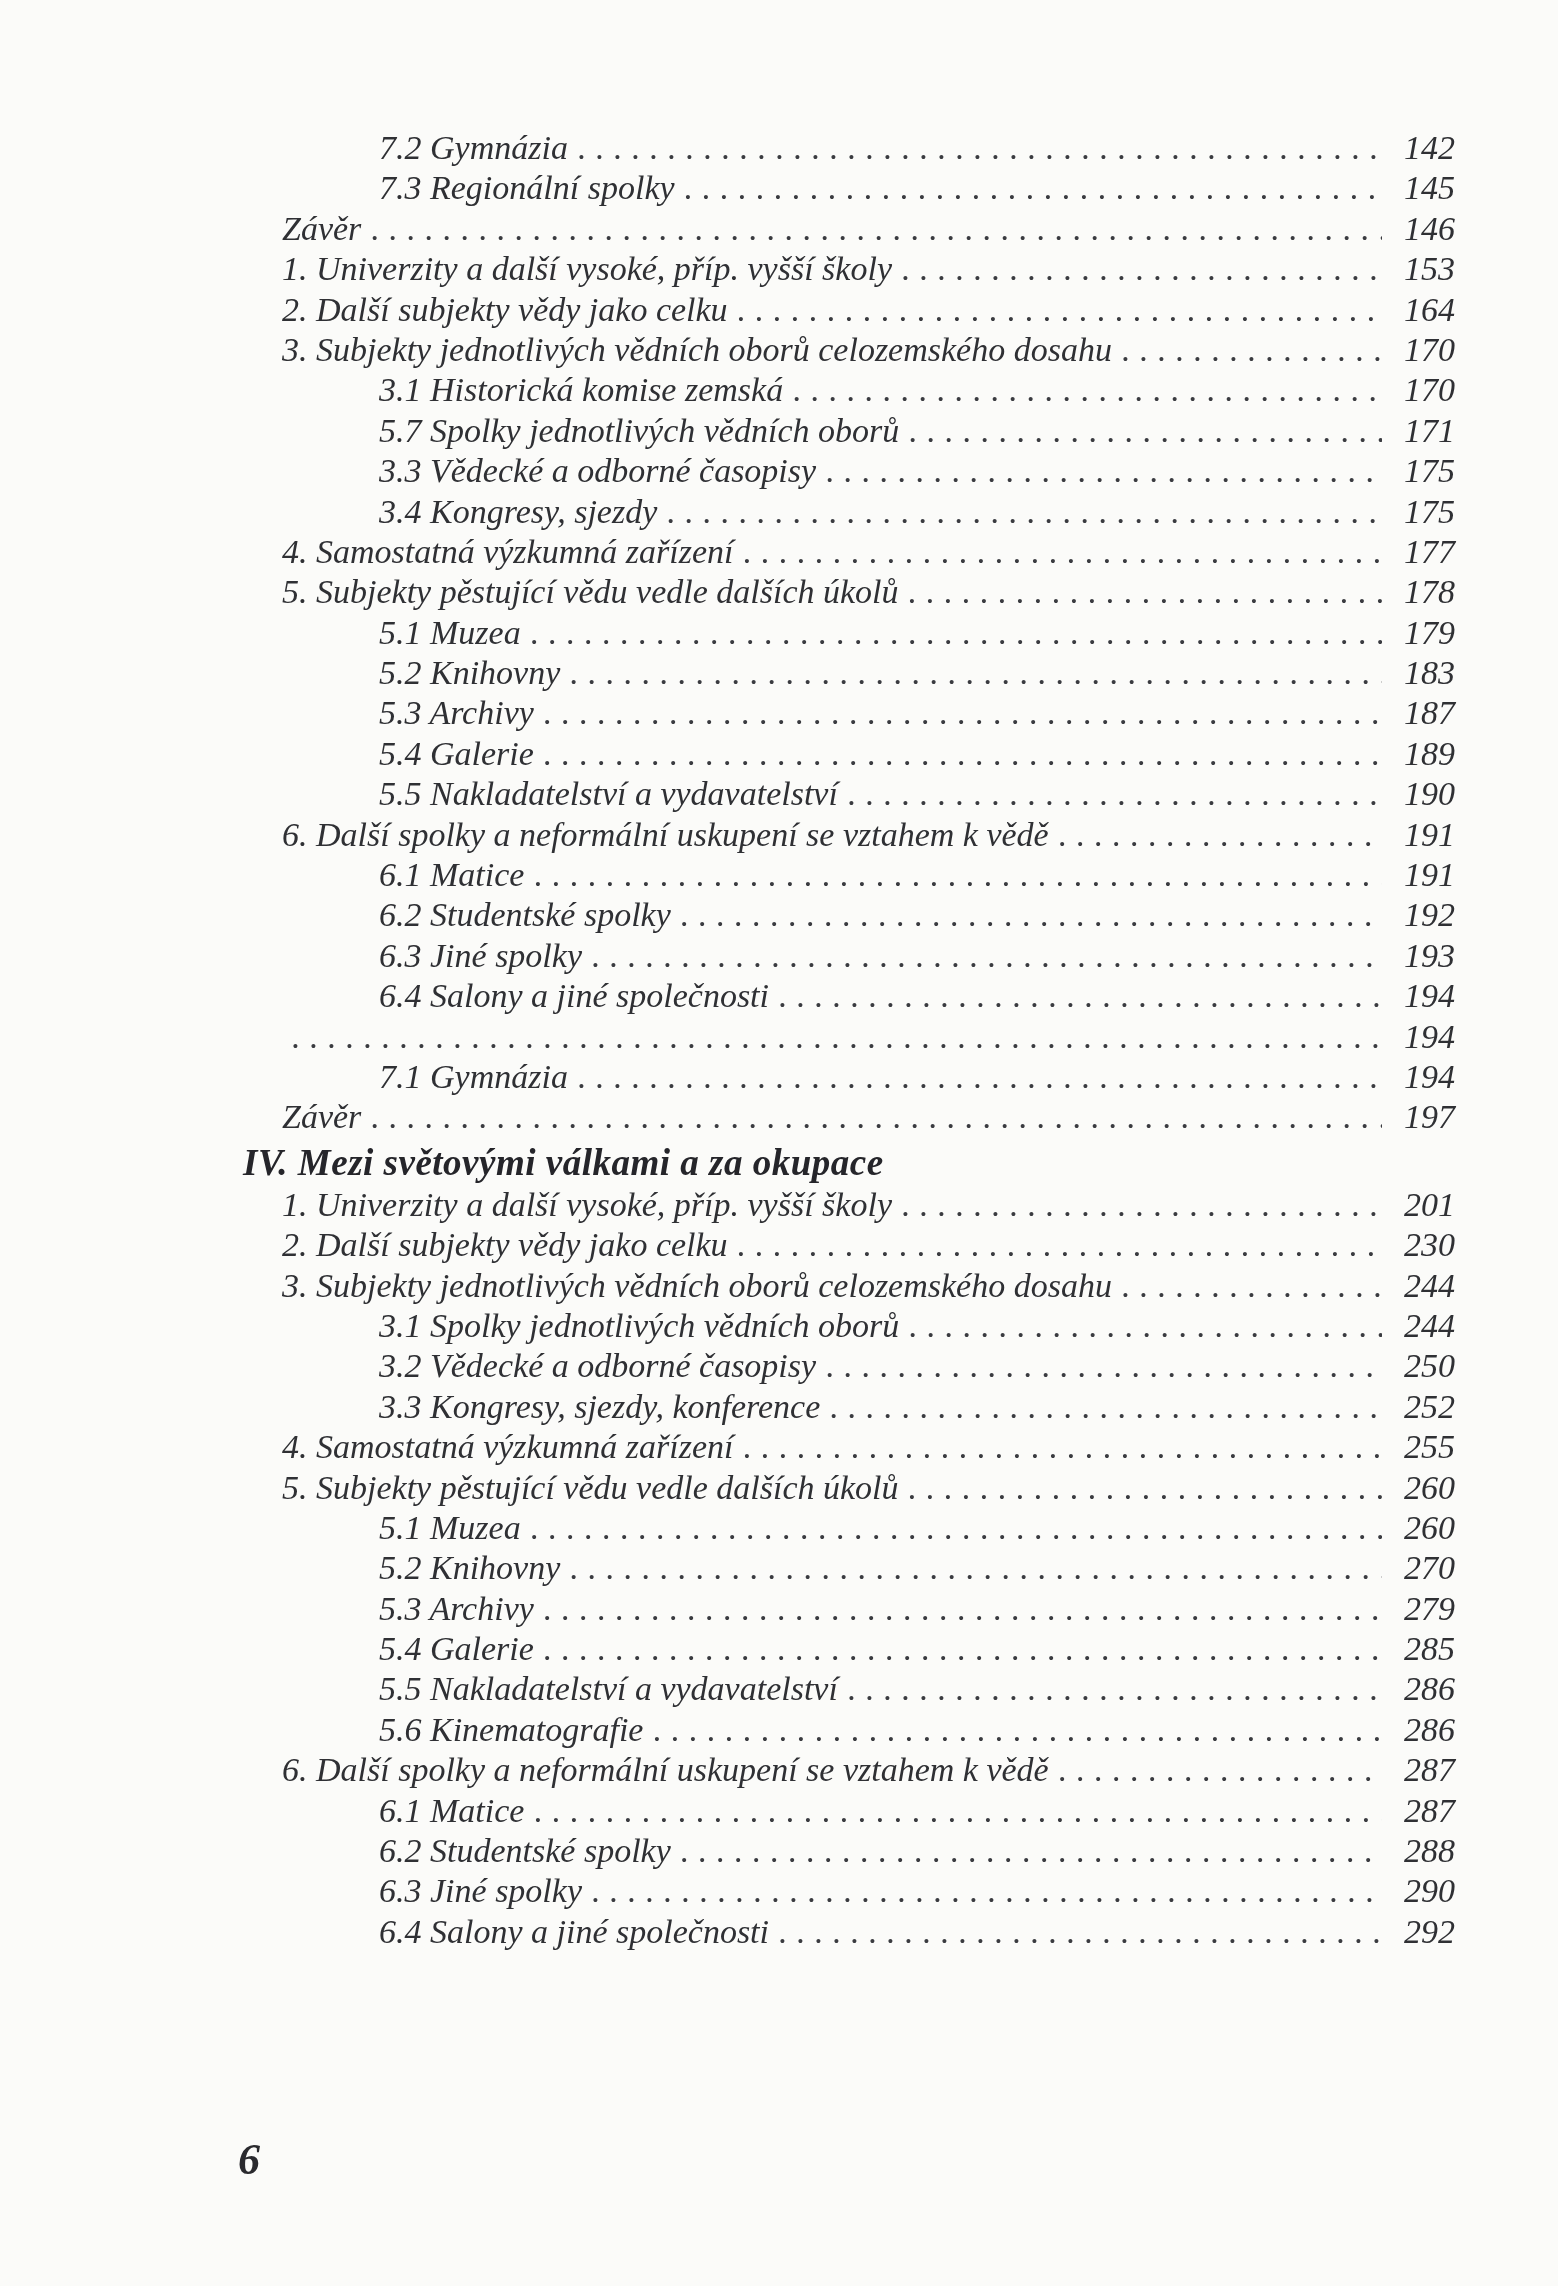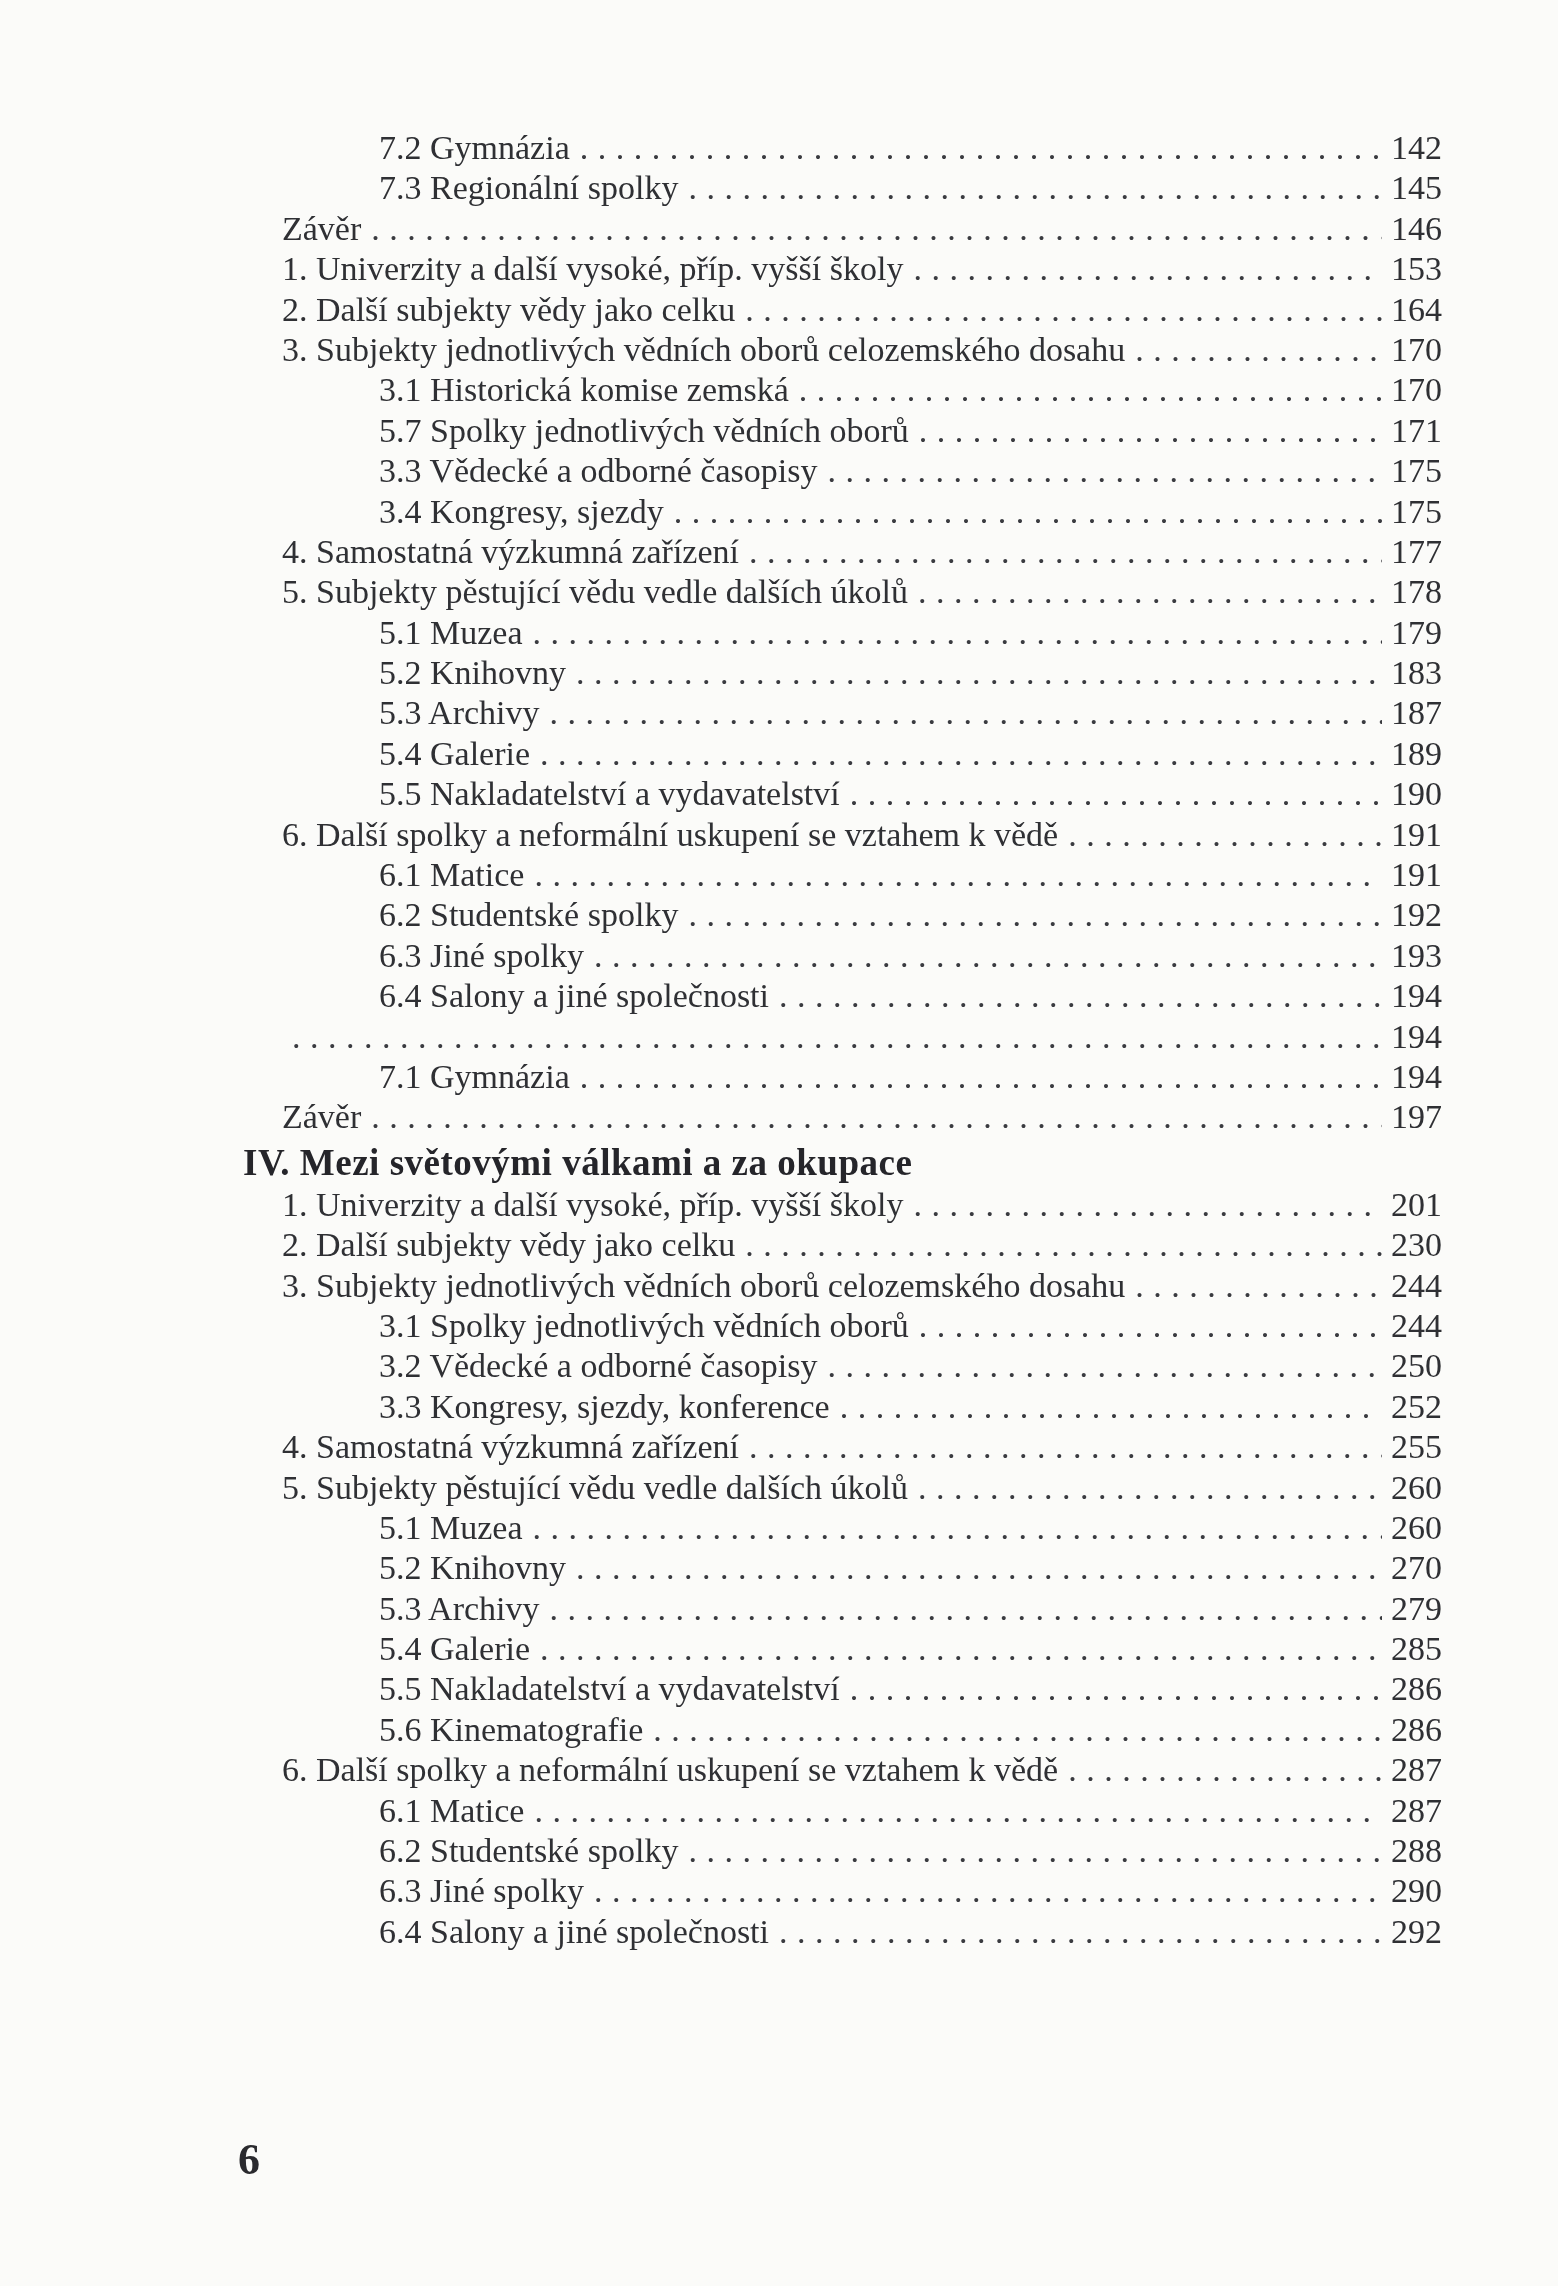--- a/index.html
+++ b/index.html
@@ -4,20 +4,21 @@
 <style>
   html, body { margin: 0; padding: 0; background: #ffffff; }
   .page {
     position: relative;
     width: 1558px;
     height: 2286px;
     background: #fbfbf9;
     overflow: hidden;
     font-family: "Liberation Serif", "DejaVu Serif", serif;
     color: #2f3034;
+    font-style: italic;
   }
   .toc { padding-top: 128px; }
   .heading {
     height: 44px;
     line-height: 44px;
     margin-top: 3px;
     padding-left: 243px;
     font-size: 37px;
     font-weight: bold;
     color: #25252a;
@@ -42,20 +43,21 @@
     white-space: nowrap;
     margin: 0 9px 0 10px;
     color: #3a3b40;
   }
   .dots::after {
     content: ". . . . . . . . . . . . . . . . . . . . . . . . . . . . . . . . . . . . . . . . . . . . . . . . . . . . . . . . . . . . . . . . . . . . . . . . . . . . . . . . . . . . . . . . . . . . . . . . . . . . . . . . . . . . . . . . ";
     letter-spacing: 0.5px;
   }
   .pg {
     min-width: 64px;
+    text-align: right;
     white-space: nowrap;
   }
   .footer {
     position: absolute;
     left: 238px;
     top: 2134px;
     font-size: 44px;
     font-weight: bold;
     color: #2a2a2e;
   }

